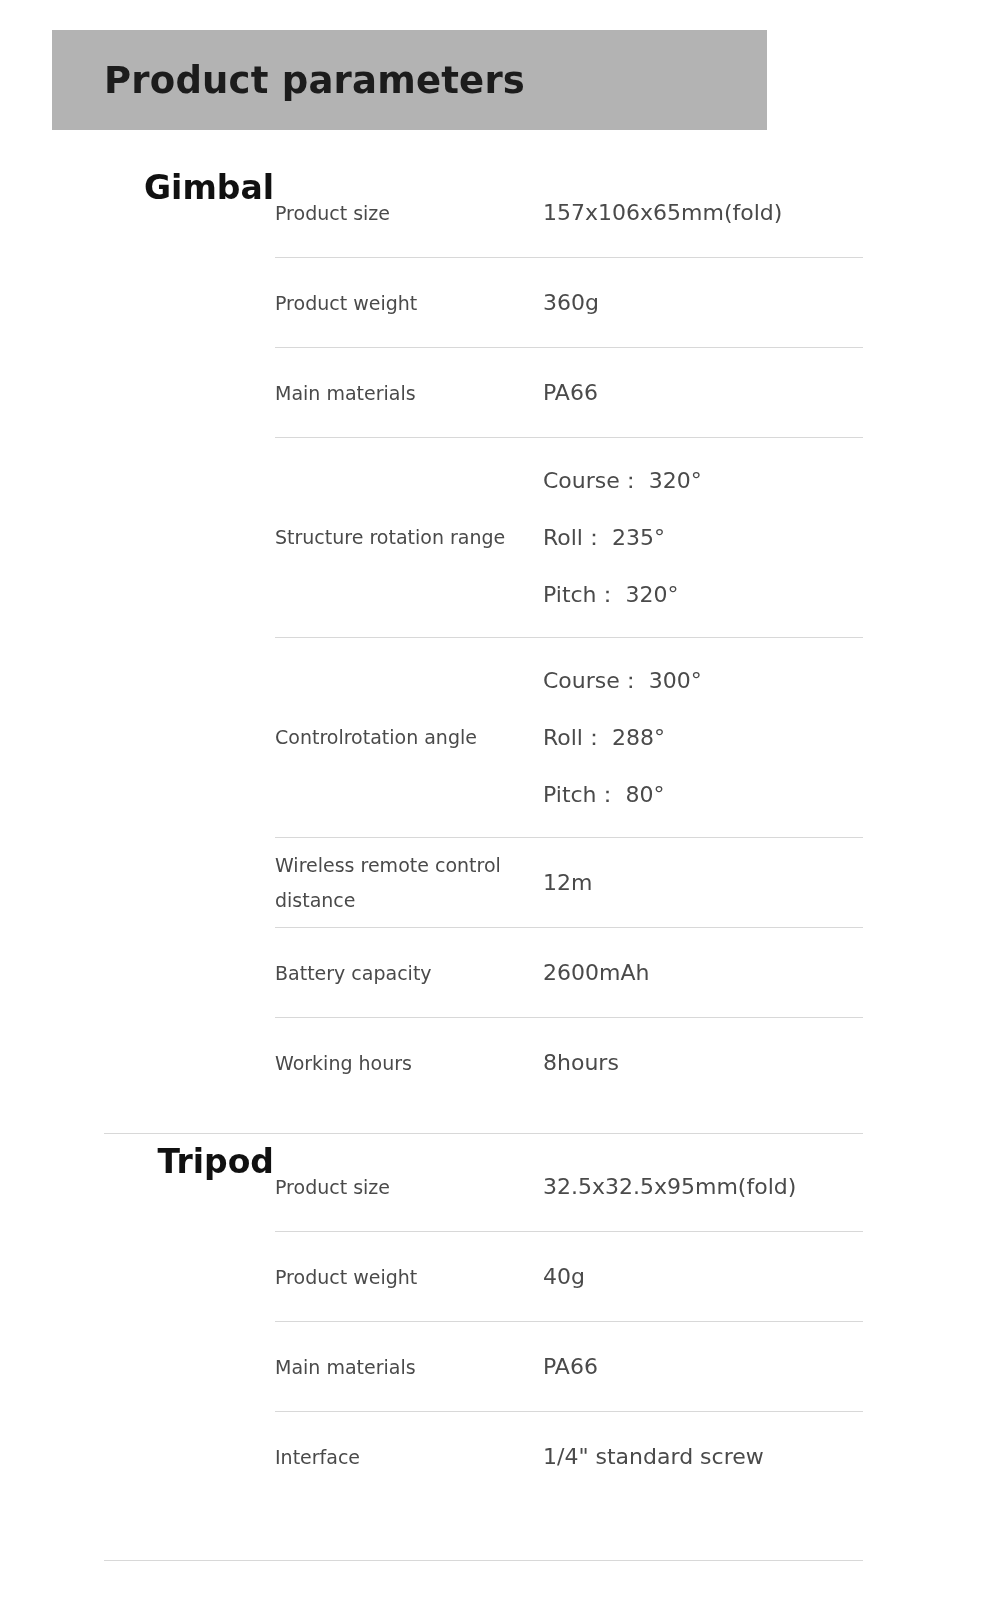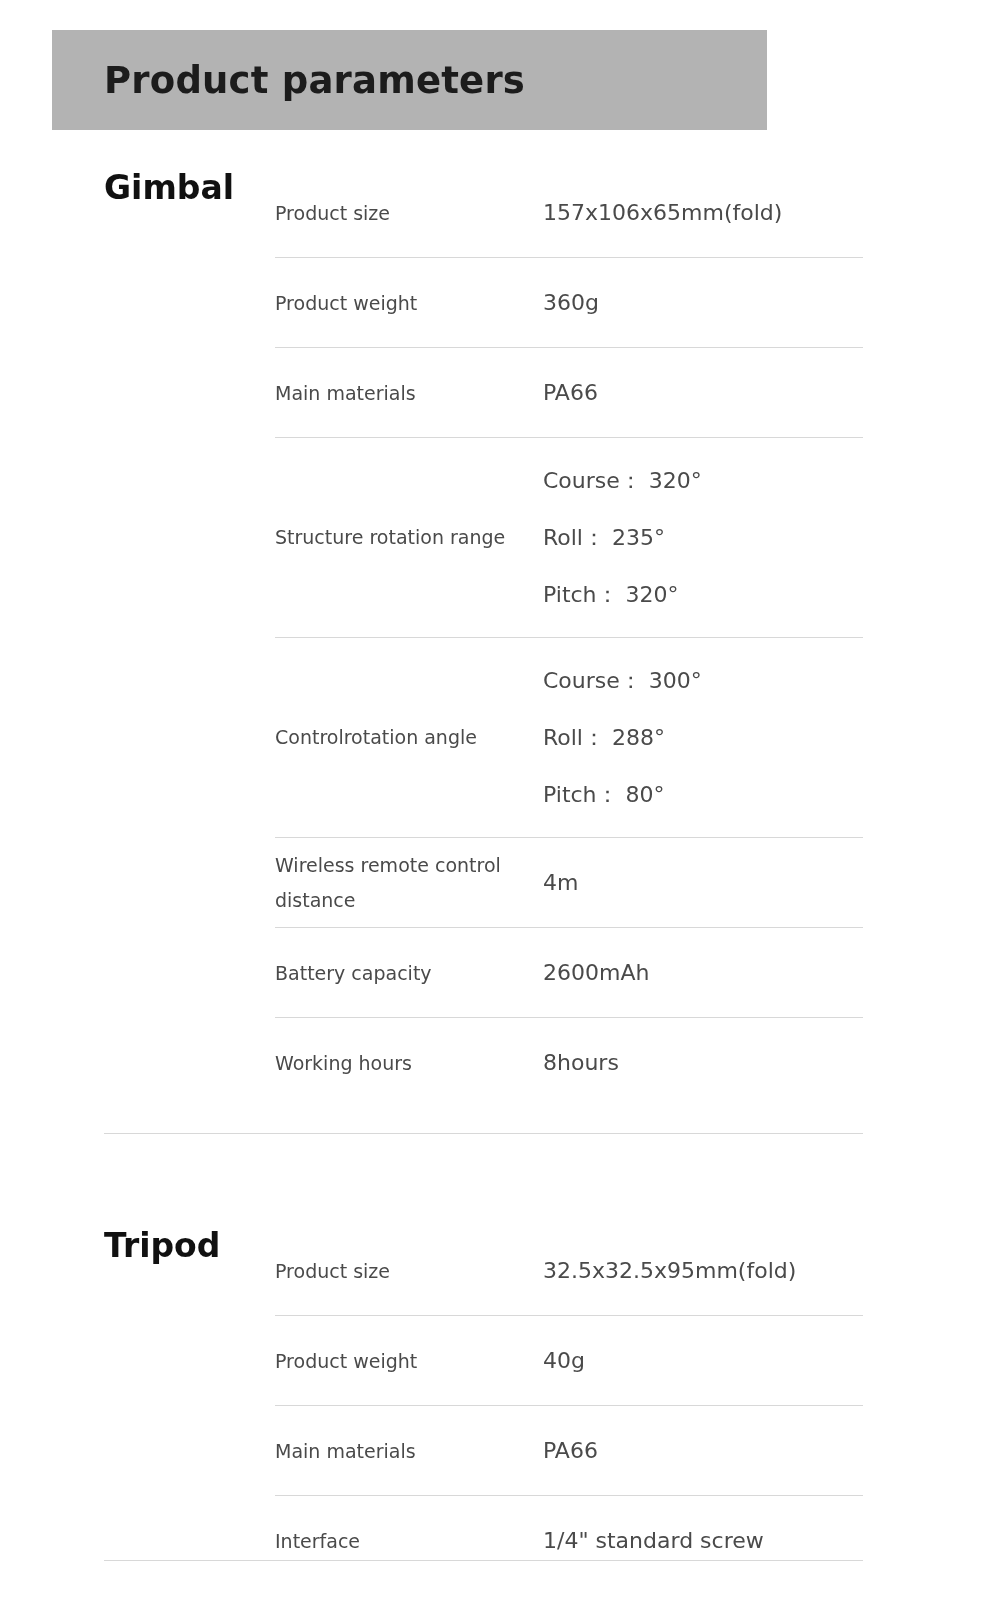--- a/index.html
+++ b/index.html
@@ -39,34 +39,35 @@
     margin-left: 52px;
   }
 
   
   .section {
     position: absolute;
     left: 0;
     width: 1001px;
   }
   #section-gimbal { top: 168px; }
-  #section-tripod { top: 1226px; }
+  #section-tripod { top: 1142px; }
 
   .section-inner {
     position: relative;
   }
   .group-label {
     position: absolute;
     left: 104px;
     top: 0;
     width: 170px;
     font-weight: bold;
     font-size: 33px;
     color: #111111;
     line-height: 40px;
+    text-align: right;
   }
   .rows {
     margin-left: 275px;
     width: 588px;
   }
   .row {
     display: flex;
     align-items: center;
     border-bottom: 1px solid #d8d8d8;
     box-sizing: border-box;
@@ -165,21 +166,21 @@
           <div class="key">Controlrotation angle</div>
           <div class="val">
             <span class="vline">Course： 300°</span>
             <span class="vline">Roll： 288°</span>
             <span class="vline">Pitch： 80°</span>
           </div>
         </div>
 
         <div class="row two-line-key">
           <div class="key">Wireless remote control distance</div>
-          <div class="val">4m</div>
+          <div class="val">12m</div>
         </div>
 
         <div class="row">
           <div class="key">Battery capacity</div>
           <div class="val">2600mAh</div>
         </div>
 
         <div class="row">
           <div class="key">Working hours</div>
           <div class="val">8hours</div>

